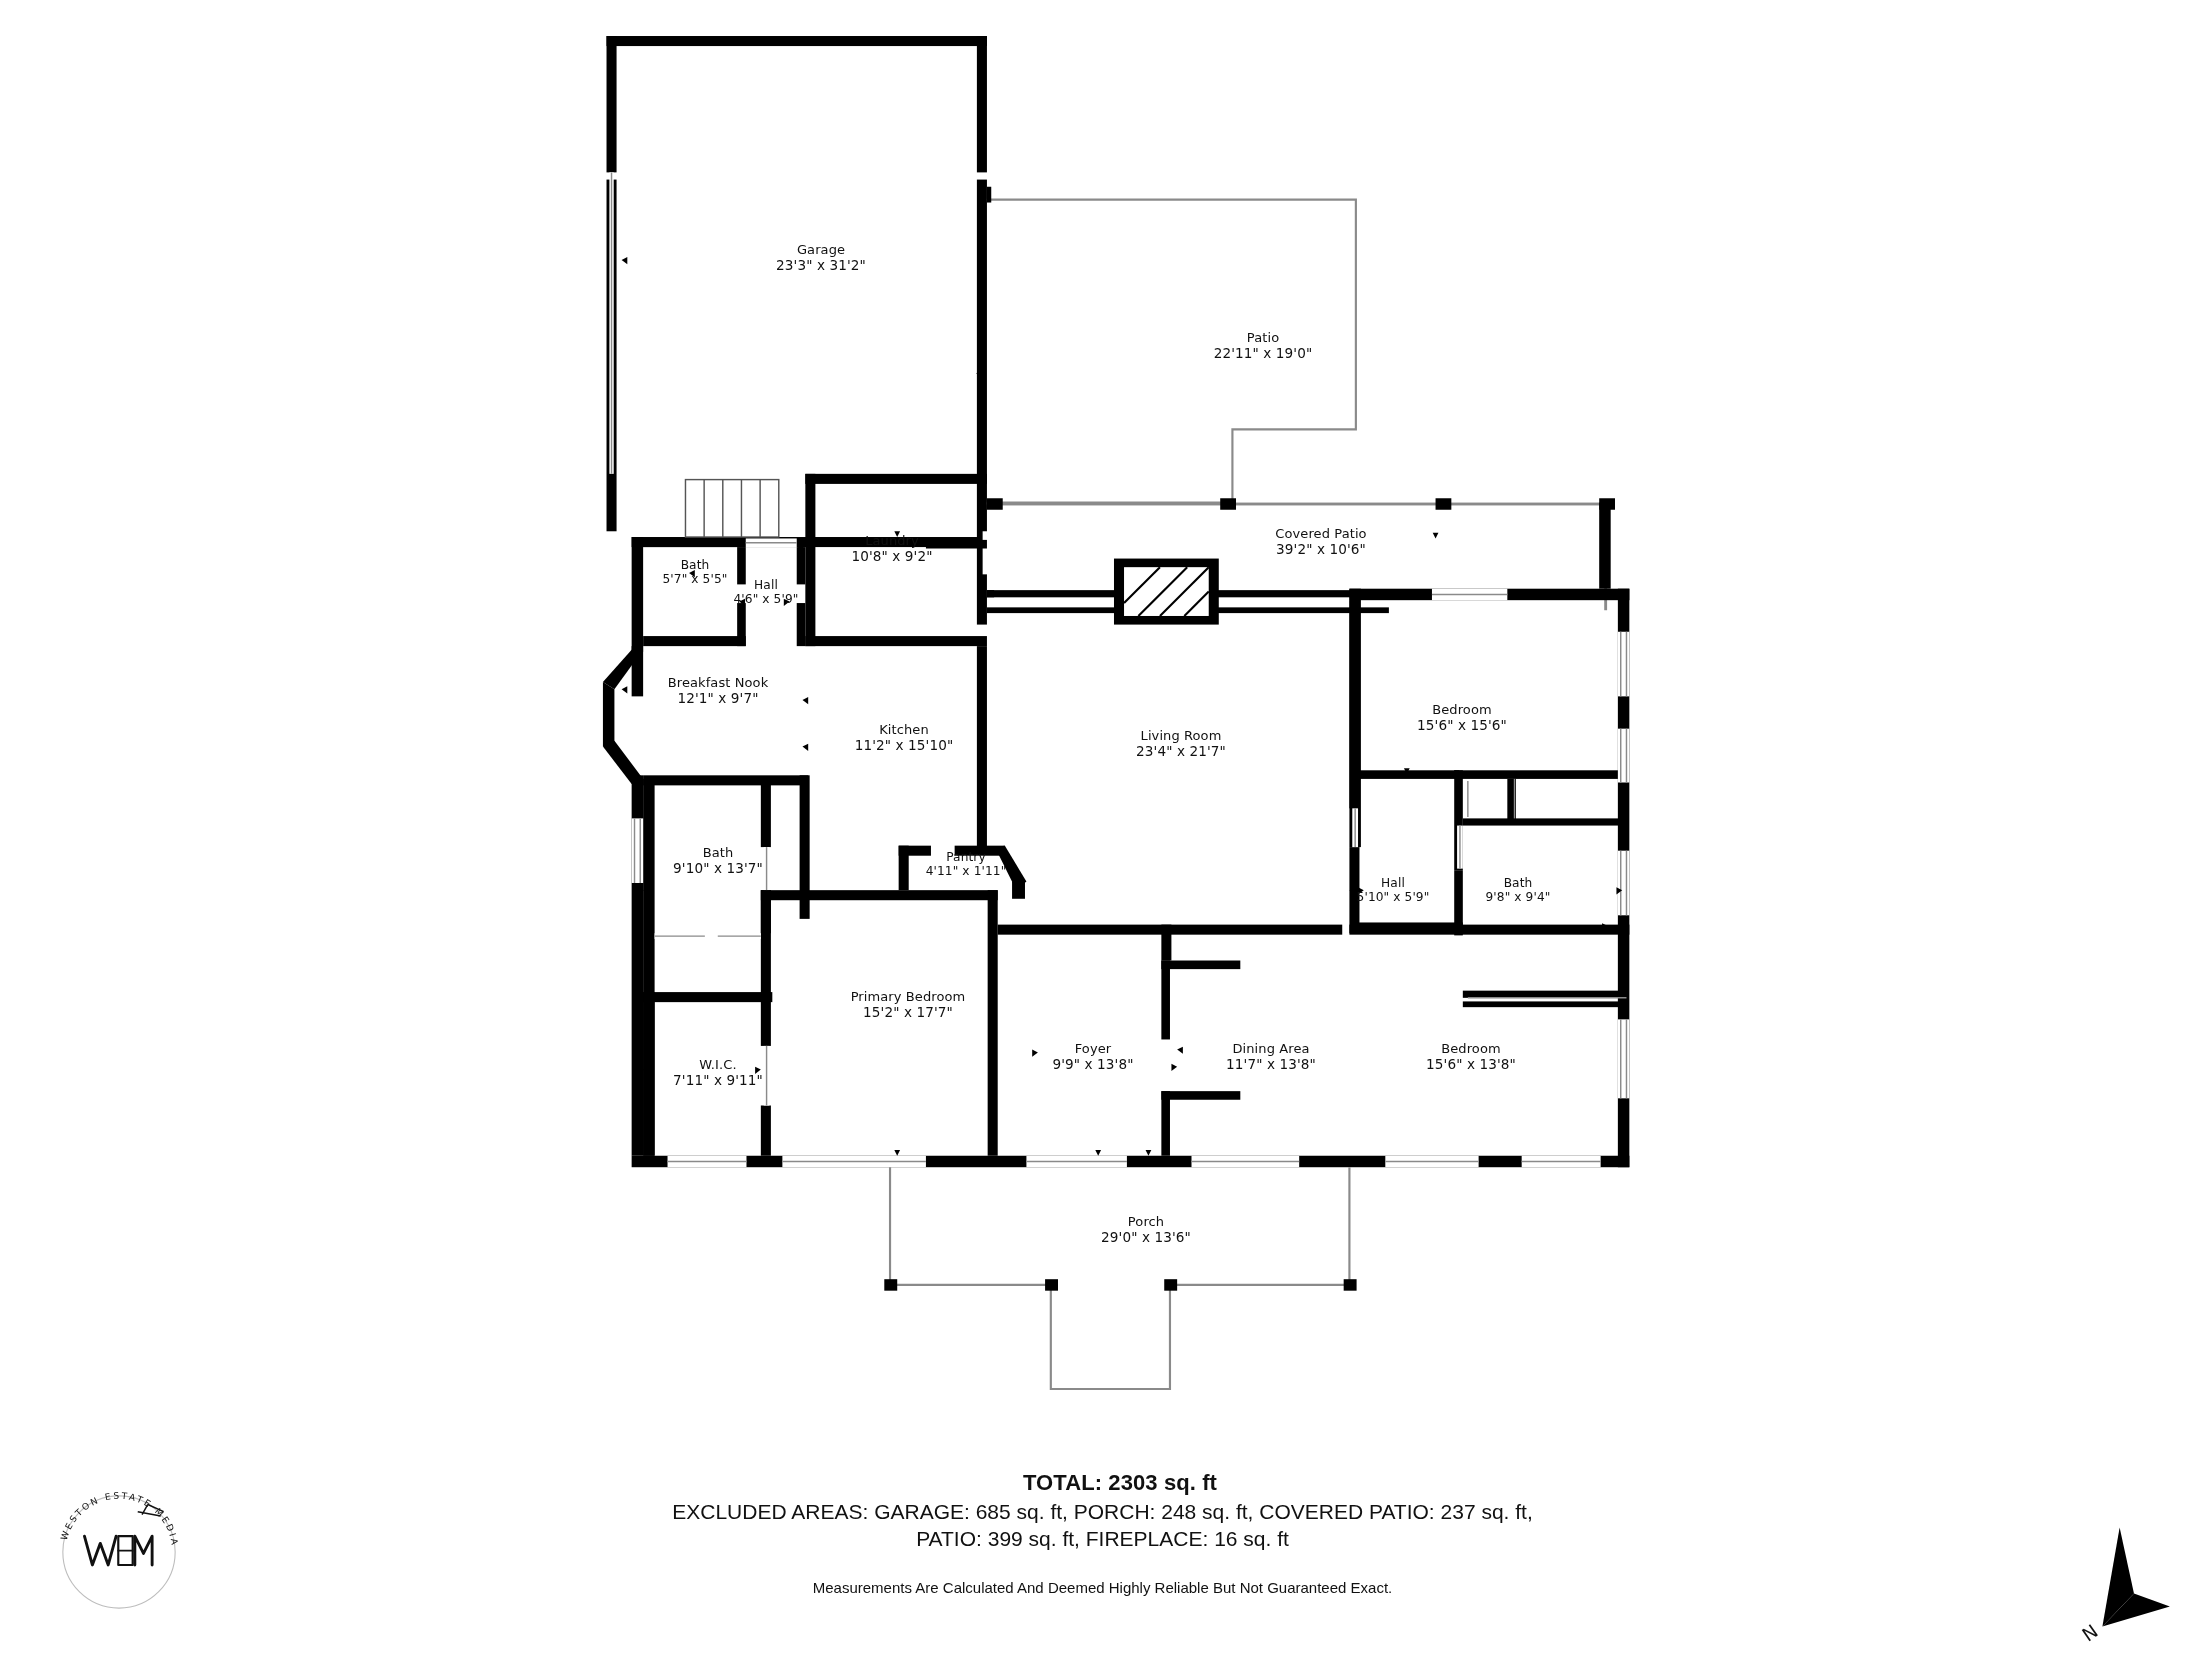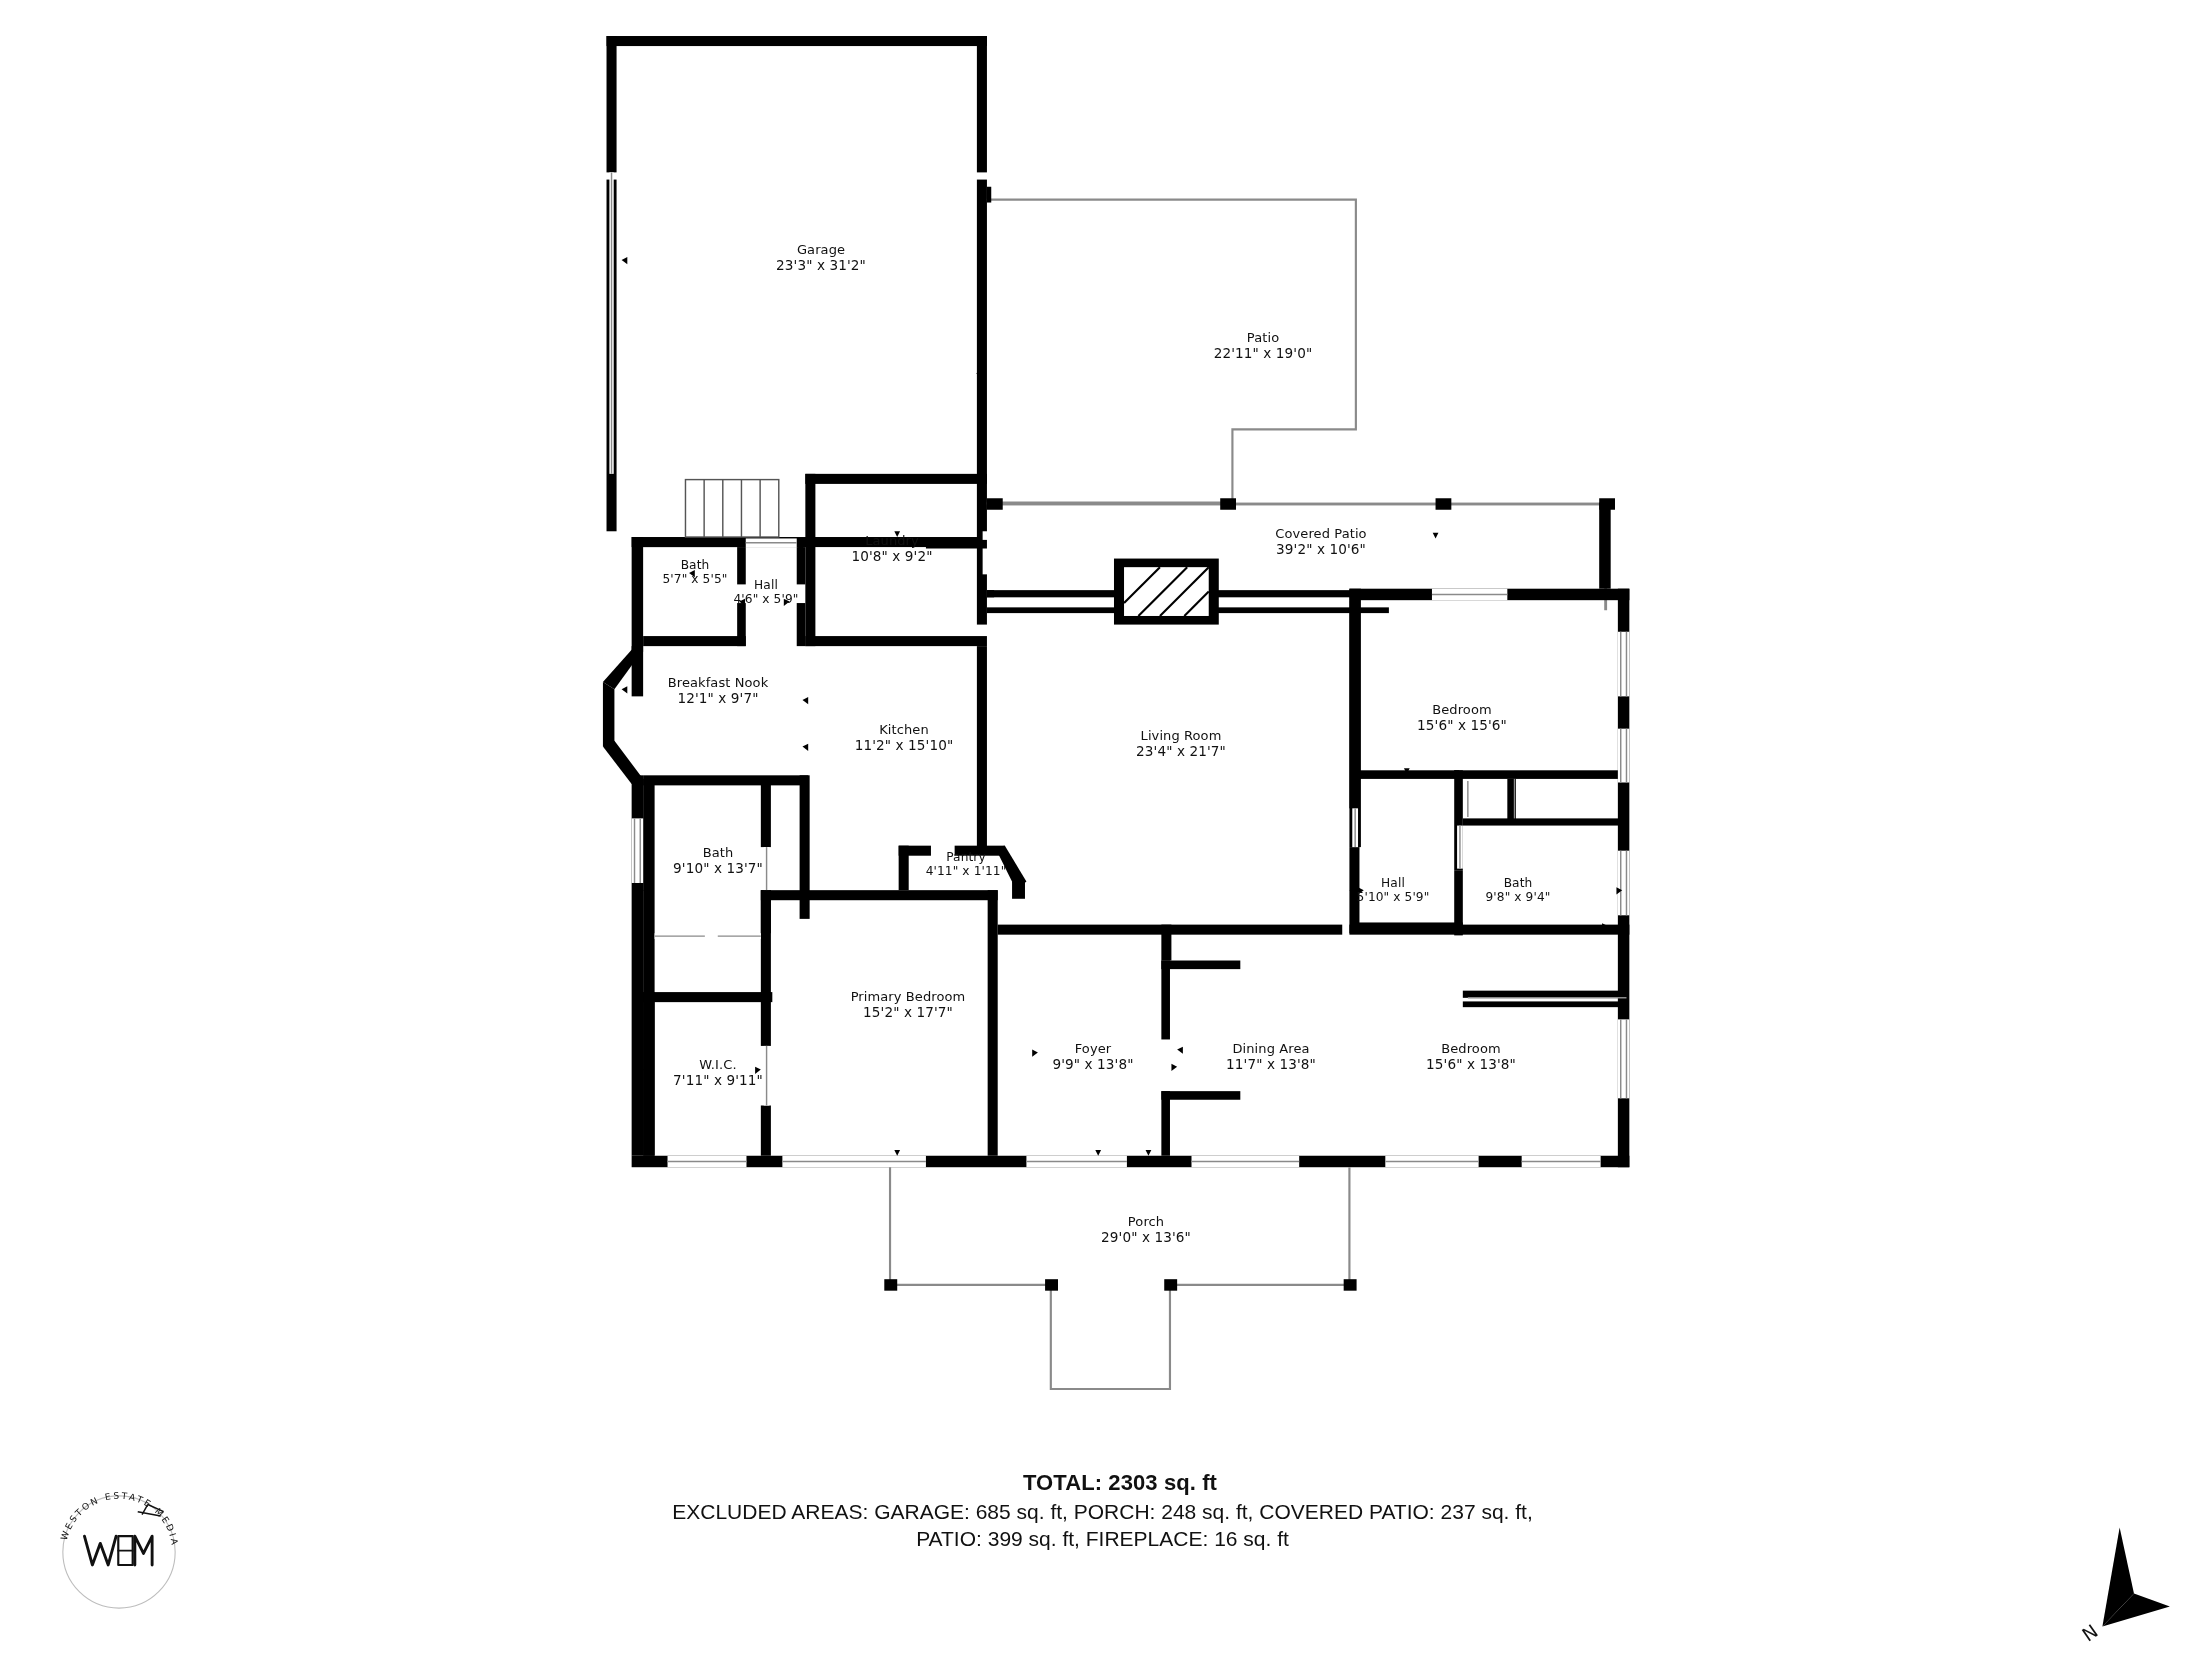--- a/index.html
+++ b/index.html
@@ -527,20 +527,21 @@
       <line x1="140" y1="34" x2="132" y2="48"></line>
       <line x1="126" y1="44" x2="158" y2="50"></line>
     </g>
   </svg>
 </div>
 
 <div id="footer-block">
   <div class="f-total">TOTAL: 2303 sq. ft</div>
   <div class="f-excl">EXCLUDED AREAS: GARAGE: 685 sq. ft, PORCH: 248 sq. ft, COVERED PATIO: 237 sq. ft,</div>
   <div class="f-excl">PATIO: 399 sq. ft, FIREPLACE: 16 sq. ft</div>
+  <div class="f-disclaimer">Measurements Are Calculated And Deemed Highly Reliable But Not Guaranteed Exact.</div>
 </div>
 
 <div id="compass-rose">
   <svg viewBox="0 0 168 170" xmlns="http://www.w3.org/2000/svg">
     <polygon points="80,2 56,140 100,94" fill="#000000"></polygon>
     <polygon points="56,140 100,94 150,112" fill="#000000"></polygon>
     <text x="36" y="162" font-family="DejaVu Sans, sans-serif" font-size="26" fill="#111111" transform="rotate(-35 36 162)">N</text>
   </svg>
 </div>
 

